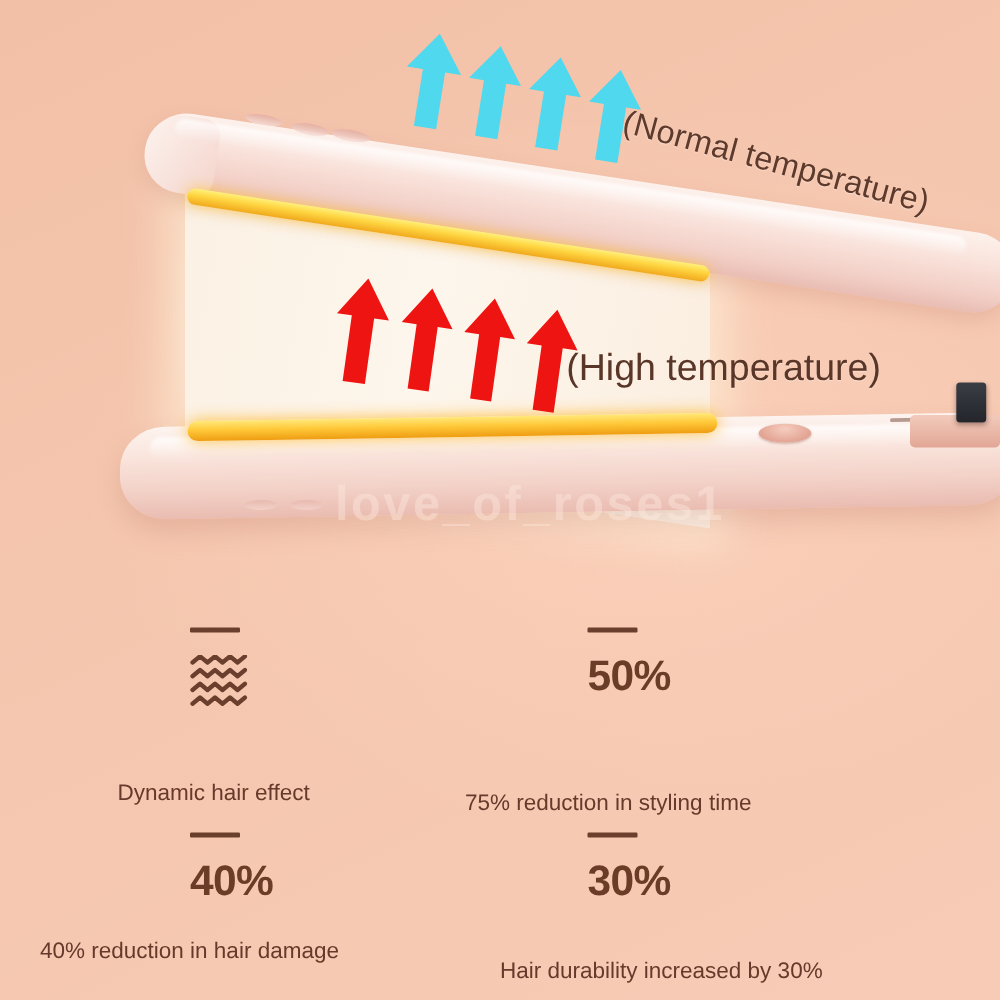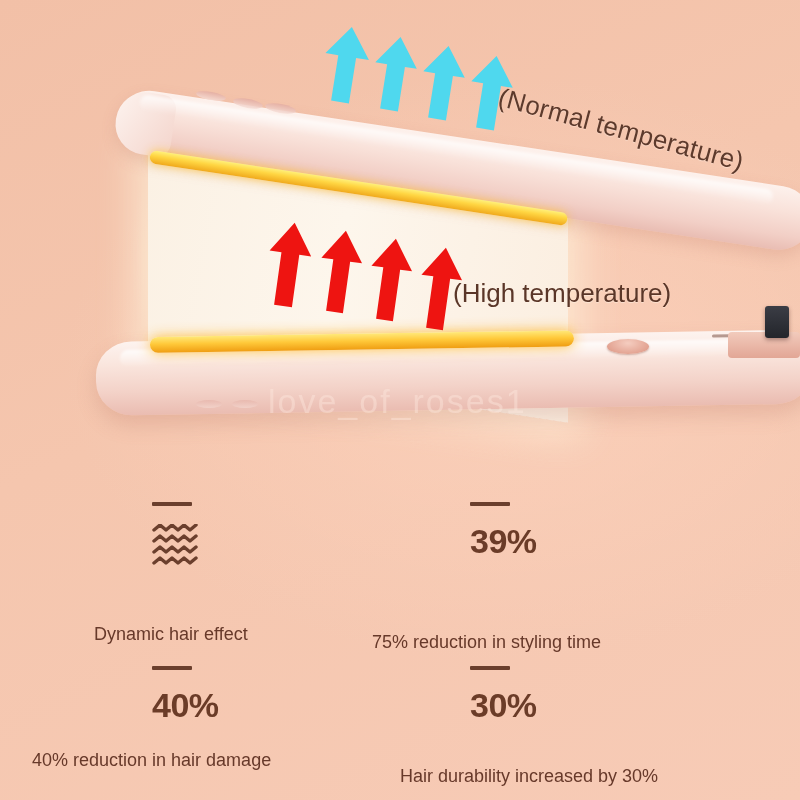--- a/index.html
+++ b/index.html
@@ -183,35 +183,36 @@
     color: #5d3a2c;
     letter-spacing: 0.2px;
     transform: rotate(15deg);
     transform-origin: left top;
     white-space: nowrap;
     text-shadow: 0 1px 1px rgba(255,240,230,0.45);
   }
   .label-high {
     position: absolute;
     left: 453px; top: 278px;
-    font-size: 26px;
+    font-size: 30px;
     color: #5a3628;
     white-space: nowrap;
     text-shadow: 0 1px 1px rgba(255,248,235,0.5);
   }
 
   
   .watermark {
     position: absolute;
     left: 268px; top: 382px;
-    font-size: 34px;
+    font-size: 39px;
     letter-spacing: 2px;
     color: rgba(255, 236, 226, 0.40);
     white-space: nowrap;
     user-select: none;
+    font-weight: bold;
   }
 
   
   #features {
     position: absolute;
     left: 0; top: 470px;
     width: 800px; height: 330px;
   }
   .feat {
     position: absolute;
@@ -341,21 +342,21 @@
           <path d="M2 17 L8 12 L14 17 L20 12 L26 17 L32 12 L38 17 L44 12"></path>
           <path d="M2 28 L8 23 L14 28 L20 23 L26 28 L32 23 L38 28 L44 23"></path>
           <path d="M2 39 L8 34 L14 39 L20 34 L26 39 L32 34 L38 39 L44 34"></path>
         </svg>
       </div>
       <div class="feat-text">Dynamic hair effect</div>
     </div>
 
     <div class="feat" id="feat-50">
       <div class="feat-dash"></div>
-      <div class="feat-num">39%</div>
+      <div class="feat-num">50%</div>
       <div class="feat-text">75% reduction in styling time</div>
     </div>
 
     <div class="feat" id="feat-40">
       <div class="feat-dash"></div>
       <div class="feat-num">40%</div>
       <div class="feat-text">40% reduction in hair damage</div>
     </div>
 
     <div class="feat" id="feat-30">

